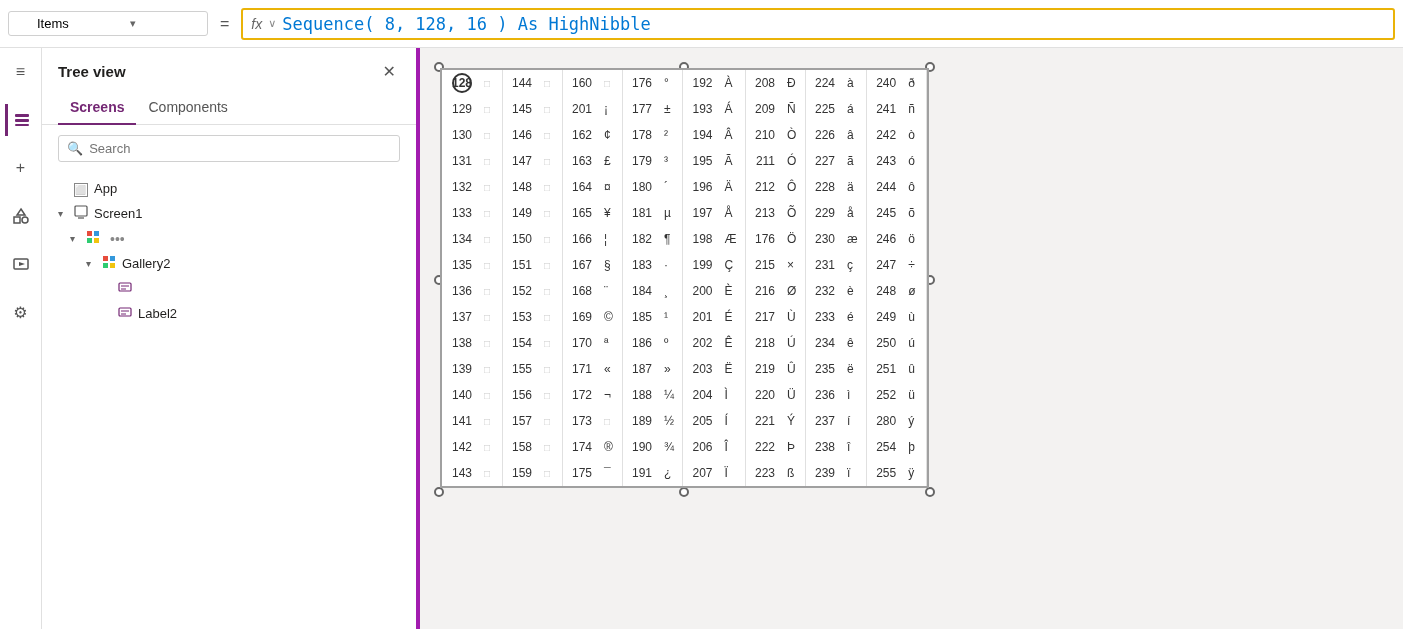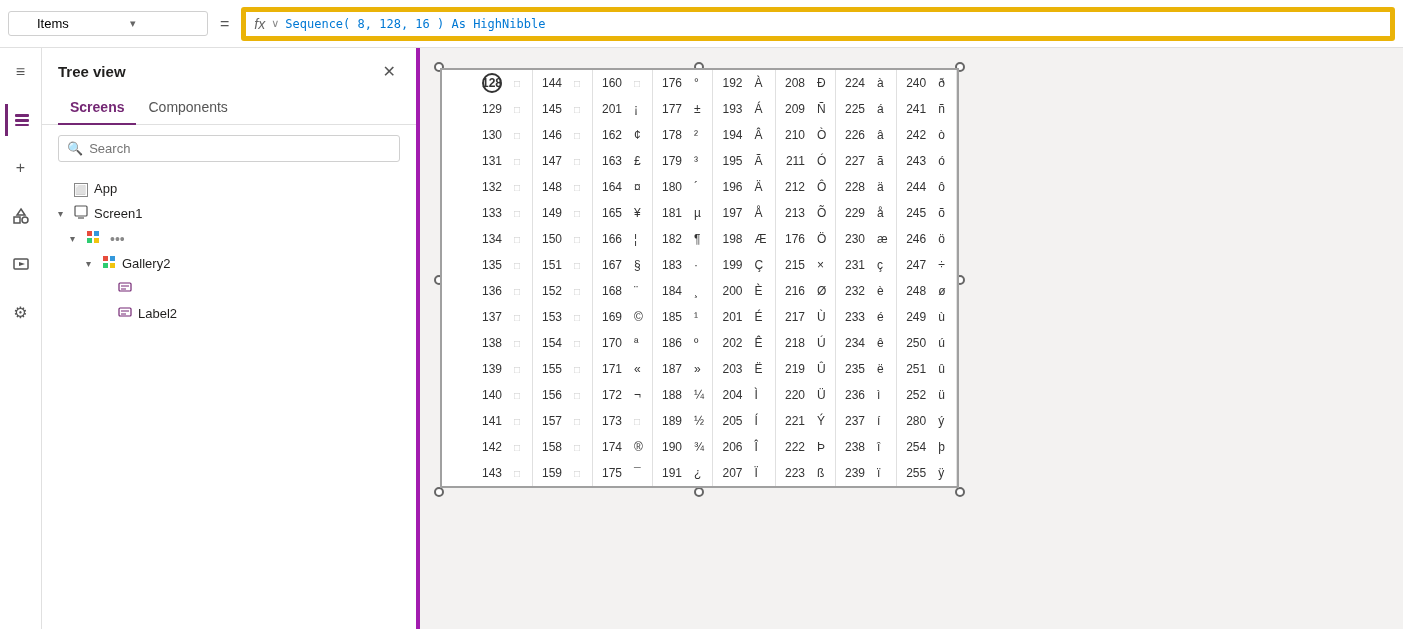--- a/index.html
+++ b/index.html
@@ -25,30 +25,30 @@
       min-width: 200px;
       gap: 4px;
       cursor: pointer;
     }
     .top-bar-select span { flex: 1; font-size: 13px; margin-left: 20px; }
     .top-bar-select .chevron { color: #666; font-size: 11px; }
     .equals-sign { color: #555; font-size: 16px; padding: 0 4px; }
     .formula-bar {
       display: flex;
       align-items: center;
-      border: 5px solid #eab308;
+      border: 2px solid #eab308;
       border-radius: 3px;
       flex: 1;
       padding: 4px 8px;
       background: #fff;
       gap: 6px;
     }
     .fx-icon { color: #666; font-style: italic; font-size: 14px; }
     .formula-chevron { color: #888; font-size: 11px; }
-    .formula-text { color: #0078d4; font-size: 12px; font-family: 'Consolas', monospace; }
+    .formula-text { color: #0078d4; font-size: 17px; font-family: 'Consolas', monospace; }
 
     
     .main-content {
       display: flex;
       flex: 1;
       overflow: hidden;
     }
 
     
     .sidebar-icons {
@@ -193,21 +193,20 @@
       position: relative;
       display: inline-block;
       border: 2px solid #a0a0a0;
       background: #fff;
       margin: 0 auto;
     }
     .data-grid {
       border-collapse: collapse;
       font-size: 12px;
       font-family: 'Segoe UI', Arial, sans-serif;
-      margin-left: 30px;
     }
     .data-grid td {
       padding: 3px 6px;
       white-space: nowrap;
       min-width: 60px;
       height: 26px;
       vertical-align: middle;
     }
     .data-grid td.num {
       color: #333;

